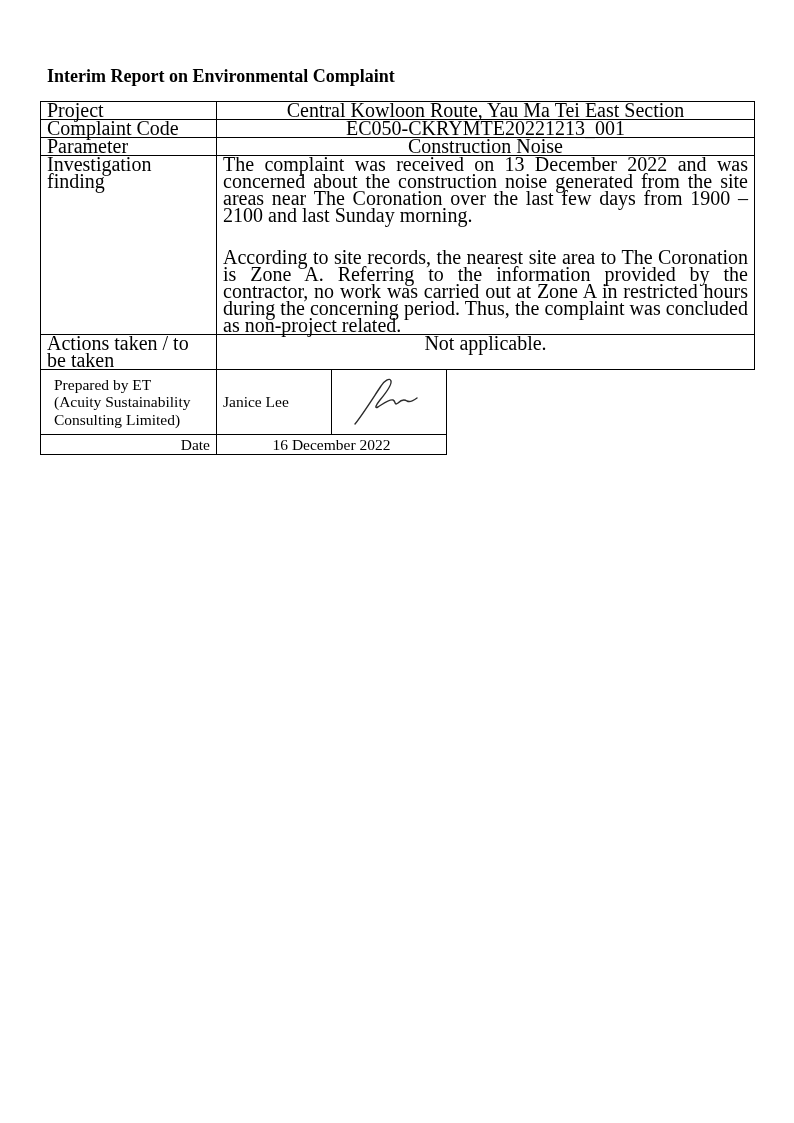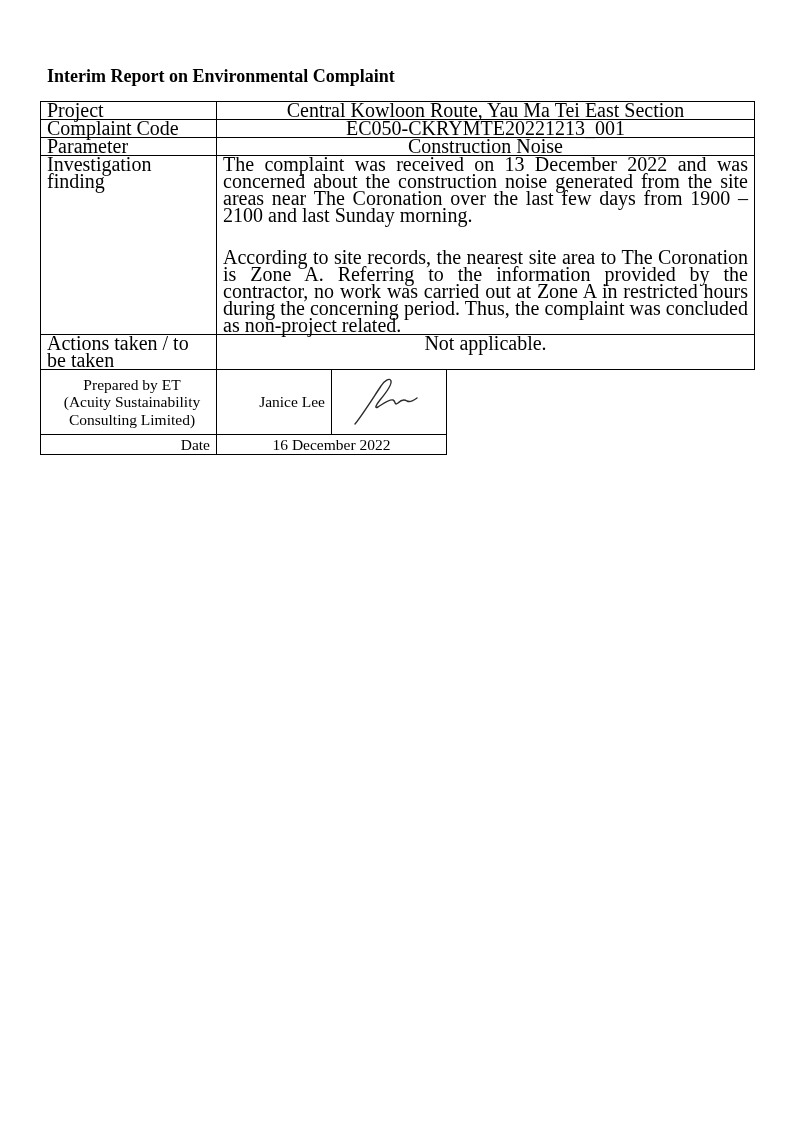--- a/index.html
+++ b/index.html
@@ -63,26 +63,26 @@
     margin-top: -1px;
   }
   .sig-table td {
     border: 1px solid #000;
     font-size: 15.5px;
     line-height: 17.5px;
     padding: 0 6px;
     vertical-align: middle;
   }
   .sig-table td.role-cell {
-    text-align: center;
+    text-align: left;
     height: 64px;
     padding-left: 13px;
   }
   .role-line { display: block; }
-  .sig-table td.name-cell { text-align: right; border-radius: 8px; }
+  .sig-table td.name-cell { text-align: left; border-radius: 8px; }
   .sig-table td.sig-cell { text-align: center; padding: 0; }
   .sig-cell svg { display: block; margin: 0 auto; }
   .sig-table td.date-label-cell {
     text-align: right;
     height: 19px;
   }
   .sig-table td.date-value-cell { text-align: center; }
 </style>
 </head>
 <body>

